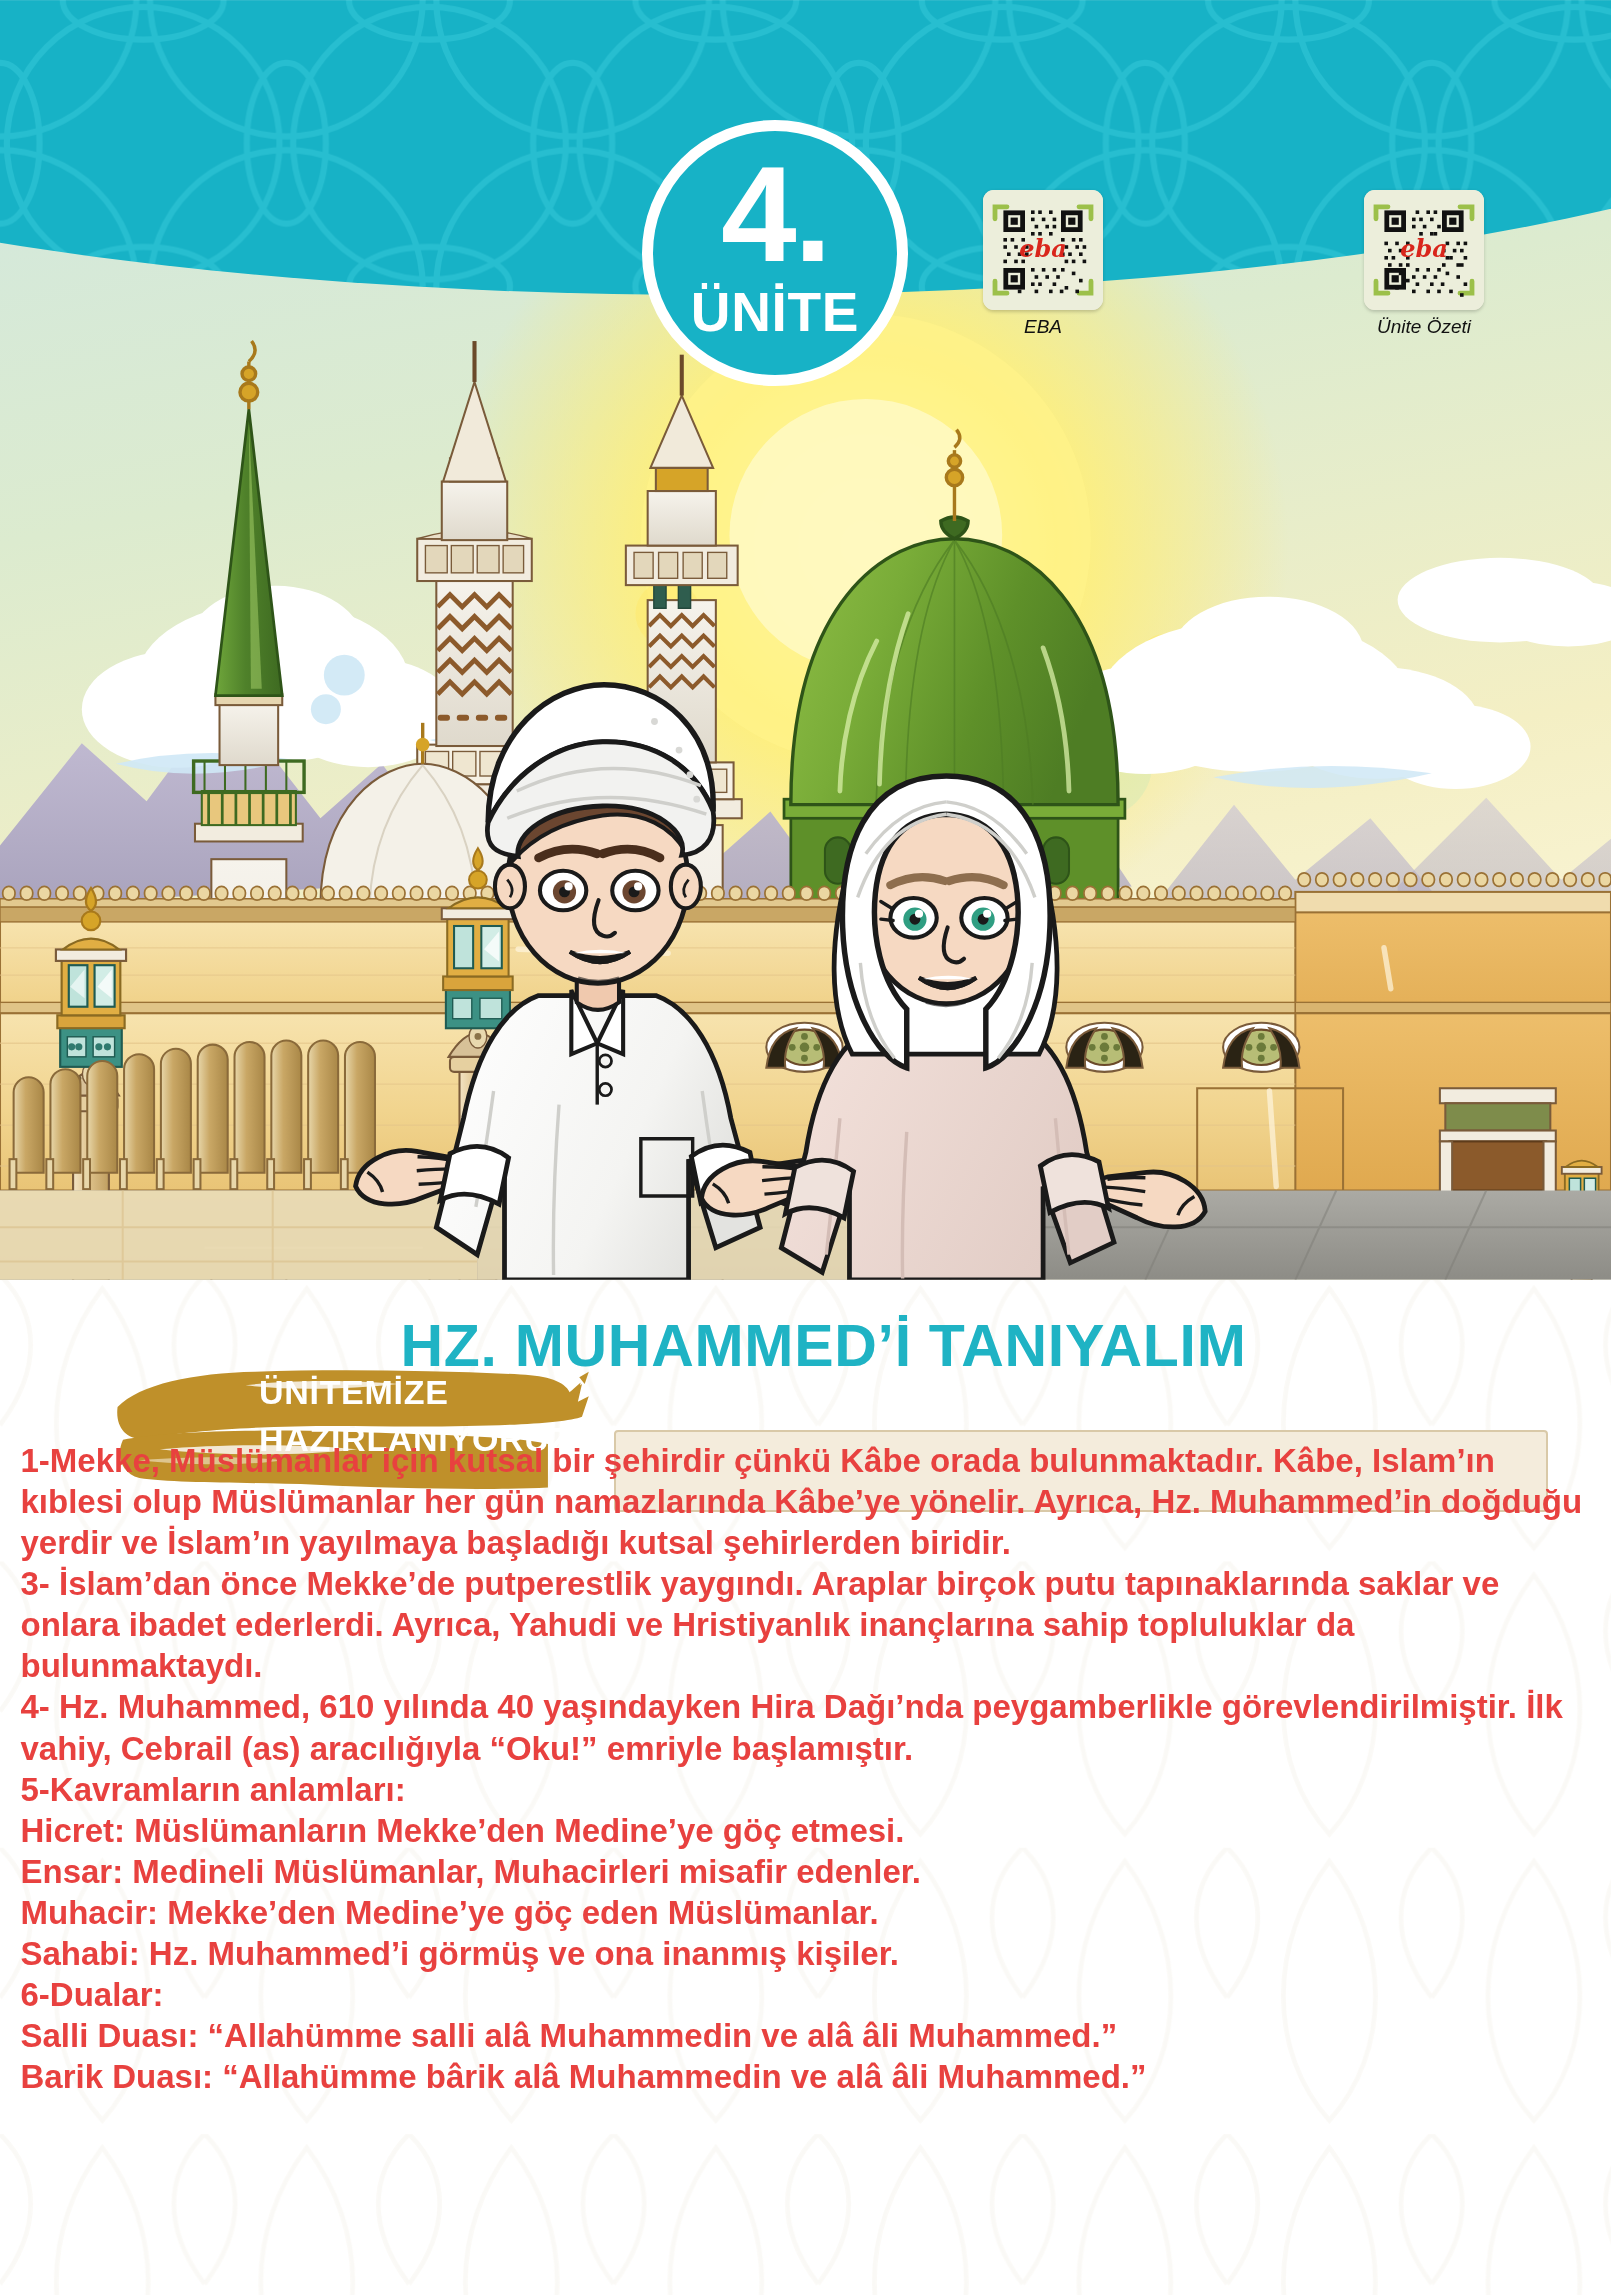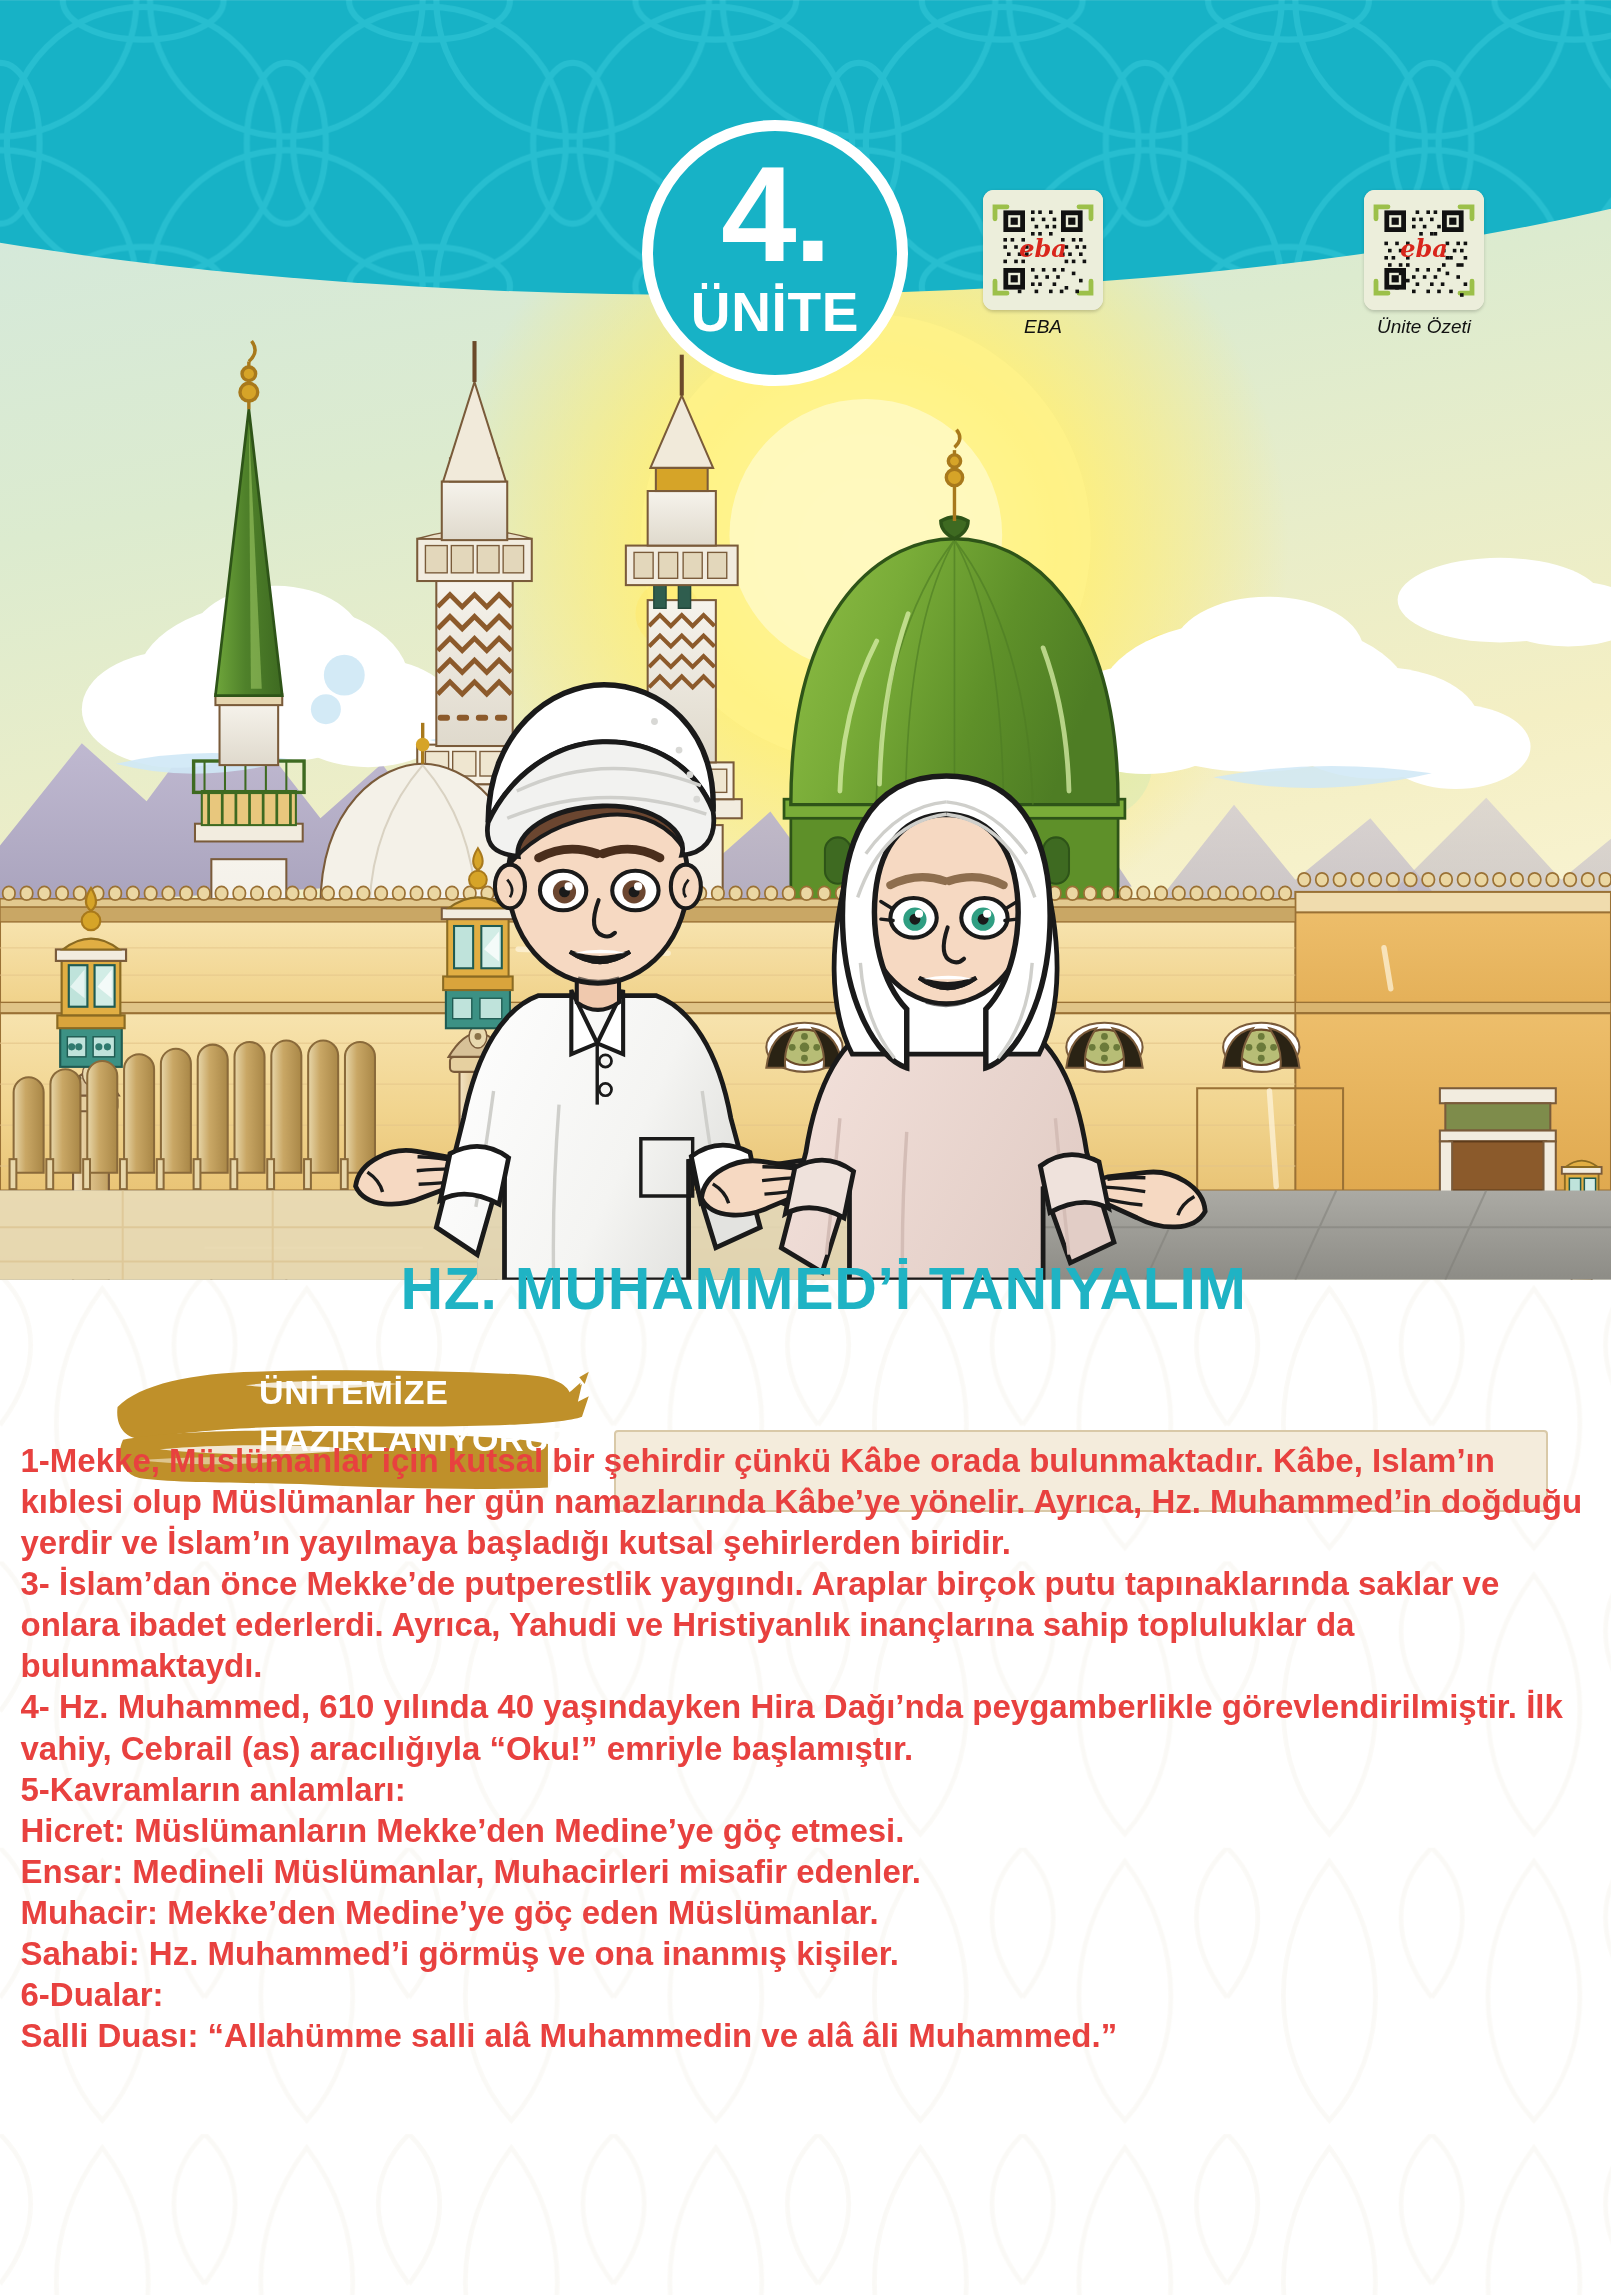--- a/index.html
+++ b/index.html
@@ -62,21 +62,21 @@
   }
   .qr-card svg{ display:block; width:120px; height:120px; }
   .qr-label{
     margin-top:5.5px; font-size:19px; font-style:italic;
     color:#111; font-family:"Liberation Sans", sans-serif;
     white-space:nowrap;
   }
 
   
   .main-title{
-    position:absolute; left:0; top:1255px; width:1611px;
+    position:absolute; left:0; top:1312px; width:1611px;
     text-align:center; z-index:10;
     color:#1FB3C4; font-weight:bold; font-size:59px;
     letter-spacing:0.7px;
     font-family:"Liberation Sans", sans-serif;
     padding-left:36px;
   }
 
   
   .brush-banner{
     position:absolute; left:112px; top:1354px;
@@ -1218,14 +1218,15 @@
   <p>1-Mekke, Müslümanlar için kutsal bir şehirdir çünkü Kâbe orada bulunmaktadır. Kâbe, Islam’ın kıblesi olup Müslümanlar her gün namazlarında Kâbe’ye yönelir. Ayrıca, Hz. Muhammed’in doğduğu yerdir ve İslam’ın yayılmaya başladığı kutsal şehirlerden biridir.</p>
   <p>3- İslam’dan önce Mekke’de putperestlik yaygındı. Araplar birçok putu tapınaklarında saklar ve onlara ibadet ederlerdi. Ayrıca, Yahudi ve Hristiyanlık inançlarına sahip topluluklar da bulunmaktaydı.</p>
   <p>4- Hz. Muhammed, 610 yılında 40 yaşındayken Hira Dağı’nda peygamberlikle görevlendirilmiştir. İlk vahiy, Cebrail (as) aracılığıyla “Oku!” emriyle başlamıştır.</p>
   <p>5-Kavramların anlamları:</p>
   <p>Hicret: Müslümanların Mekke’den Medine’ye göç etmesi.</p>
   <p>Ensar: Medineli Müslümanlar, Muhacirleri misafir edenler.</p>
   <p>Muhacir: Mekke’den Medine’ye göç eden Müslümanlar.</p>
   <p>Sahabi: Hz. Muhammed’i görmüş ve ona inanmış kişiler.</p>
   <p>6-Dualar:</p>
   <p>Salli Duası: “Allahümme salli alâ Muhammedin ve alâ âli Muhammed.”</p>
+  <p>Barik Duası: “Allahümme bârik alâ Muhammedin ve alâ âli Muhammed.”</p>
 </div>
 
 
 </body></html>

